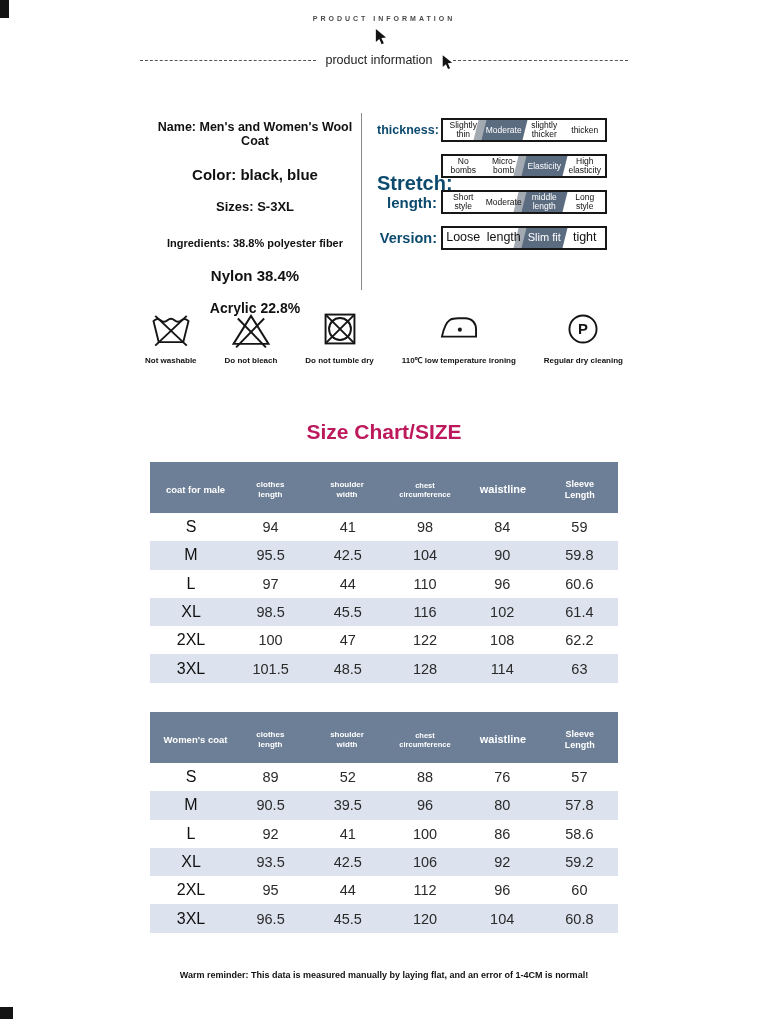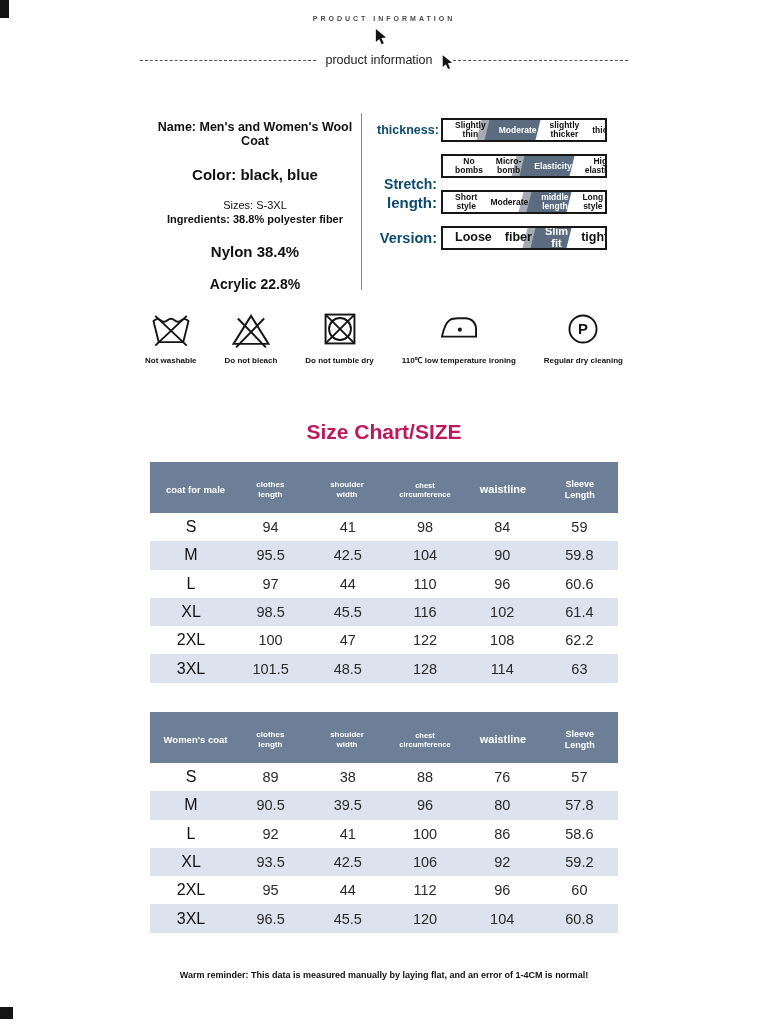--- a/index.html
+++ b/index.html
@@ -17,38 +17,38 @@
   .cursor.c2 { position: static; width: 12px; height: 16px; margin: 4px 0 0 2px; flex: 0 0 auto; }
 
   .divider { position: absolute; top: 50px; left: 140px; width: 488px; height: 20px;
              display: flex; align-items: center; }
   .divider .dash { flex: 1; border-top: 1.5px dashed #555; height: 0; }
   .div-label { padding: 0 6px 0 10px; font-size: 12.5px; color: #222; white-space: nowrap; }
 
   .product { position: absolute; top: 120px; left: 148px; width: 214px; text-align: center; color: #111; }
   .p-name    { font-size: 12.5px; font-weight: bold; margin-bottom: 18px; }
   .p-color   { font-size: 15px;   font-weight: bold; margin-bottom: 16px; }
-  .p-sizes   { font-size: 11px; font-weight: normal; margin-bottom: 2px; }
+  .p-sizes   { font-size: 13px; font-weight: bold; margin-bottom: 23px; }
   .p-ing     { font-size: 11px;   font-weight: bold; margin-bottom: 18px; }
   .p-nylon   { font-size: 15px;   font-weight: bold; margin-bottom: 16px; }
   .p-acrylic { font-size: 14px;   font-weight: bold; }
 
   .vline { position: absolute; left: 361px; top: 113px; width: 1px; height: 177px; background: #8a8a8a; }
 
   .attrs { position: absolute; left: 377px; top: 112px; width: 230px; }
   .attr-row { display: flex; align-items: center; height: 36px; }
   .attr-label { width: 60px; text-align: right; margin-right: 4px; font-weight: bold; color: #0c4a6e; white-space: nowrap; }
   .r0 .attr-label { font-size: 12.5px; }
-  .r1 .attr-label { font-size: 14px; margin-top: 35px; }
+  .r1 .attr-label { font-size: 20px; margin-top: 35px; }
   .r2 .attr-label { font-size: 15px; }
   .r3 .attr-label { font-size: 14.5px; }
   .attr-bar { position: relative; flex: 1; height: 24px; border: 2px solid #161616;
               display: flex; background: #fff; overflow: hidden; }
   .seg { position: relative; flex: 1; display: flex; align-items: center; justify-content: center;
-         text-align: center; font-size: 8.5px; font-weight: bold; line-height: 1.05; color: #111; padding-left: 11px; }
+         text-align: center; font-size: 8.5px; font-weight: normal; line-height: 1.05; color: #111; }
   .seg span { position: relative; z-index: 2; padding: 0 1px; }
   .seg.sel { color: #fff; }
   .seg.sel::before { content: ""; position: absolute; left: 0; right: 0; top: -3px; bottom: -3px;
                      background: var(--c-sel, #5b6c80); transform: skewX(-14deg); z-index: 1; }
   .seg.sel::after { content: ""; position: absolute; left: -8px; top: -3px; bottom: -3px; width: 9px;
                     background: #a3aab2; transform: skewX(-14deg); z-index: 0; }
   .r3 .seg { font-size: 12.5px; }
   .r3 .seg.sel { font-size: 11px; }
 
   .care { position: absolute; top: 306px; left: 145px; width: 478px;
@@ -169,21 +169,21 @@
           </div>
         </div>
       </div>
       <div class="attr-row r3">
         <span class="attr-label">Version:</span>
         <div class="attr-bar">
           <div class="seg">
             <span>Loose</span>
           </div>
           <div class="seg">
-            <span>fiber</span>
+            <span>length</span>
           </div>
           <div class="seg sel">
             <span>Slim fit</span>
           </div>
           <div class="seg">
             <span>tight</span>
           </div>
         </div>
       </div>
     </div>
@@ -295,21 +295,21 @@
         <div class="th first">Women's coat</div>
         <div class="th c0">clothes length</div>
         <div class="th c1">shoulder width</div>
         <div class="th c2">chest circumference</div>
         <div class="th c3">waistline</div>
         <div class="th c4">Sleeve Length</div>
       </div>
       <div class="trow">
         <div class="td size">S</div>
         <div class="td">89</div>
-        <div class="td">38</div>
+        <div class="td">52</div>
         <div class="td">88</div>
         <div class="td">76</div>
         <div class="td">57</div>
       </div>
       <div class="trow alt">
         <div class="td size">M</div>
         <div class="td">90.5</div>
         <div class="td">39.5</div>
         <div class="td">96</div>
         <div class="td">80</div>

